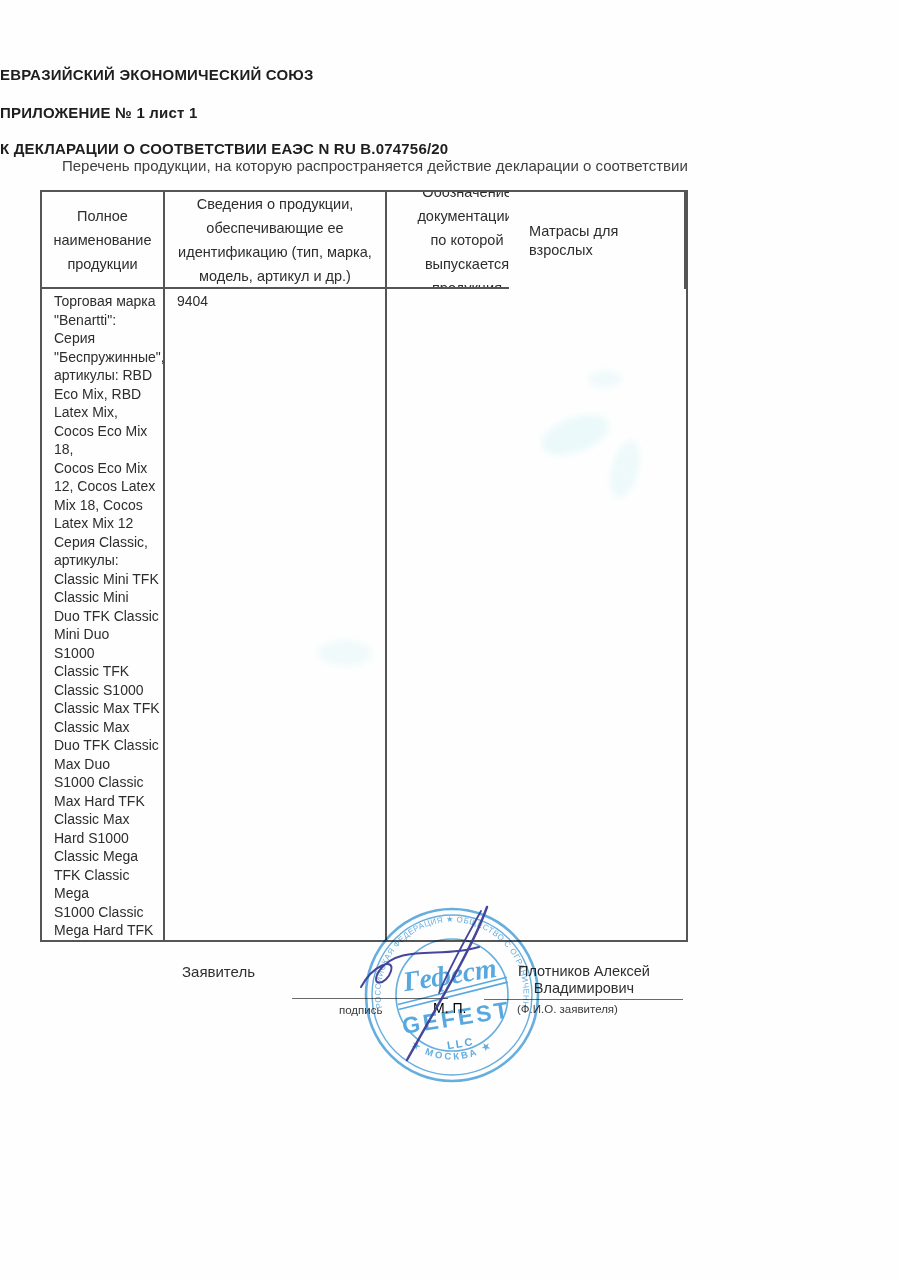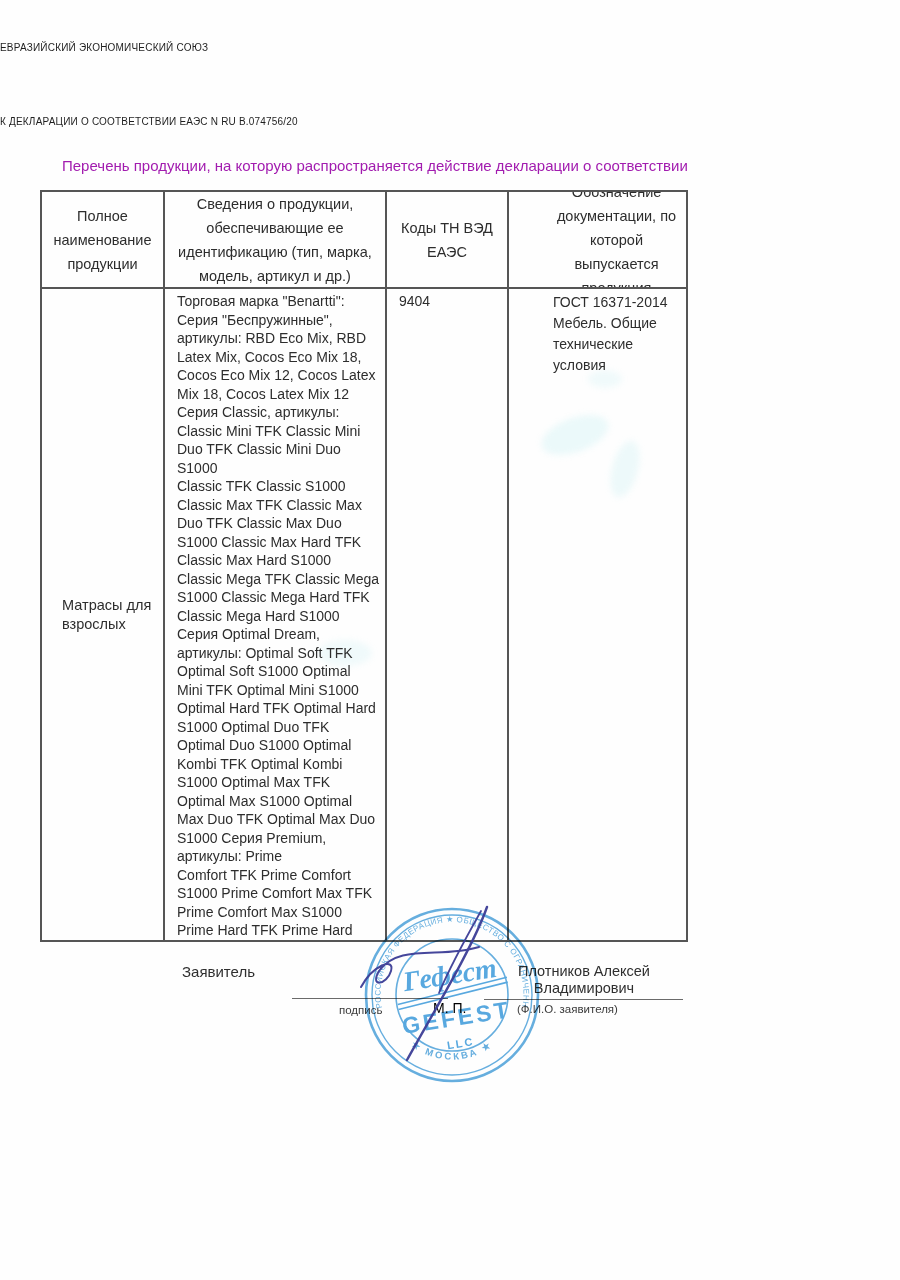--- a/index.html
+++ b/index.html
@@ -5,25 +5,25 @@
   * { margin:0; padding:0; box-sizing:border-box; }
   html,body { background:#ffffff; }
   .page {
     position:relative;
     width:900px; height:1280px;
     background:#fefefe;
     font-family:"Liberation Sans", sans-serif;
     color:#2f2f2f;
     overflow:hidden;
   }
-  .title { position:absolute; width:700px; font-weight:normal; font-size:10px; color:#1e1e1e; letter-spacing:.2px; }
+  .title { position:absolute; width:700px; font-weight:bold; font-size:15px; color:#1e1e1e; letter-spacing:.2px;margin-top:24px; }
   .title-1 { top:42px; }
   .title-2 { top:80px; }
   .title-3 { top:116px; }
-  .intro { position:absolute; left:62px; top:157px; font-size:15px; color:#a21caf; }
+  .intro { position:absolute; left:62px; top:157px; font-size:15px; color:#404040; }
 
   .tbl {
     position:absolute; left:40px; top:190px;
     width:648px; height:752px;
     border:2px solid #555;
     display:grid;
     grid-template-columns:123px 222px 122px 177px;
     grid-template-rows:97px 651px;
   }
   .cell { border-right:2px solid #555; font-size:14px; color:#2d2d2d; overflow:hidden; }
@@ -55,32 +55,32 @@
   .smudge-2 { left:612px; top:440px; width:26px; height:58px; background:rgba(120,220,225,.13); transform:rotate(15deg); }
   .smudge-3 { left:318px; top:640px; width:54px; height:26px; background:rgba(120,220,225,.10); }
   .smudge-4 { left:588px; top:370px; width:34px; height:18px; background:rgba(120,220,225,.10); }
 </style>
 </head>
 <body>
 
 <div class="page">
 
   <div class="title title-1">ЕВРАЗИЙСКИЙ ЭКОНОМИЧЕСКИЙ СОЮЗ</div>
+  <div class="title title-2">ПРИЛОЖЕНИЕ № 1 лист 1</div>
   <div class="title title-3">К ДЕКЛАРАЦИИ О СООТВЕТСТВИИ ЕАЭС N RU В.074756/20</div>
   <div class="intro">Перечень продукции, на которую распространяется действие декларации о соответствии</div>
 
   <div class="smudge smudge-1"></div>
   <div class="smudge smudge-2"></div>
   <div class="smudge smudge-3"></div>
   <div class="smudge smudge-4"></div>
 
   <div class="tbl">
     <div class="cell hdr">Полное наименование продукции</div>
     <div class="cell hdr">Сведения о продукции, обеспечивающие ее идентификацию (тип, марка, модель, артикул и др.)</div>
-    <div class="cell hdr">Коды ТН ВЭД ЕАЭС</div>
     <div class="cell hdr last">Обозначение документации, по которой выпускается продукция</div>
 
     <div class="cell body-name">Матрасы для взрослых</div>
     <div class="cell body-details">Торговая марка "Benartti":
 Серия "Беспружинные",
 артикулы: RBD Eco Mix, RBD
 Latex Mix, Cocos Eco Mix 18,
 Cocos Eco Mix 12, Cocos Latex
 Mix 18, Cocos Latex Mix 12
 Серия Classic, артикулы:
@@ -106,23 +106,20 @@
 S1000 Optimal Max TFK
 Optimal Max S1000 Optimal
 Max Duo TFK Optimal Max Duo
 S1000 Серия Premium,
 артикулы: Prime
 Comfort TFK Prime Comfort
 S1000 Prime Comfort Max TFK
 Prime Comfort Max S1000
 Prime Hard TFK Prime Hard</div>
     <div class="cell body-code">9404</div>
-    <div class="cell body-doc last">ГОСТ 16371-2014
-Мебель. Общие
-технические условия</div>
   </div>
 
   <div class="applicant-label">Заявитель</div>
   <div class="sig-line"></div>
   <div class="sig-caption">подпись</div>
   <div class="mp-label">М. П.</div>
   <div class="name-line"></div>
   <div class="name-block">Плотников Алексей
 Владимирович</div>
   <div class="name-caption">(Ф.И.О. заявителя)</div>

